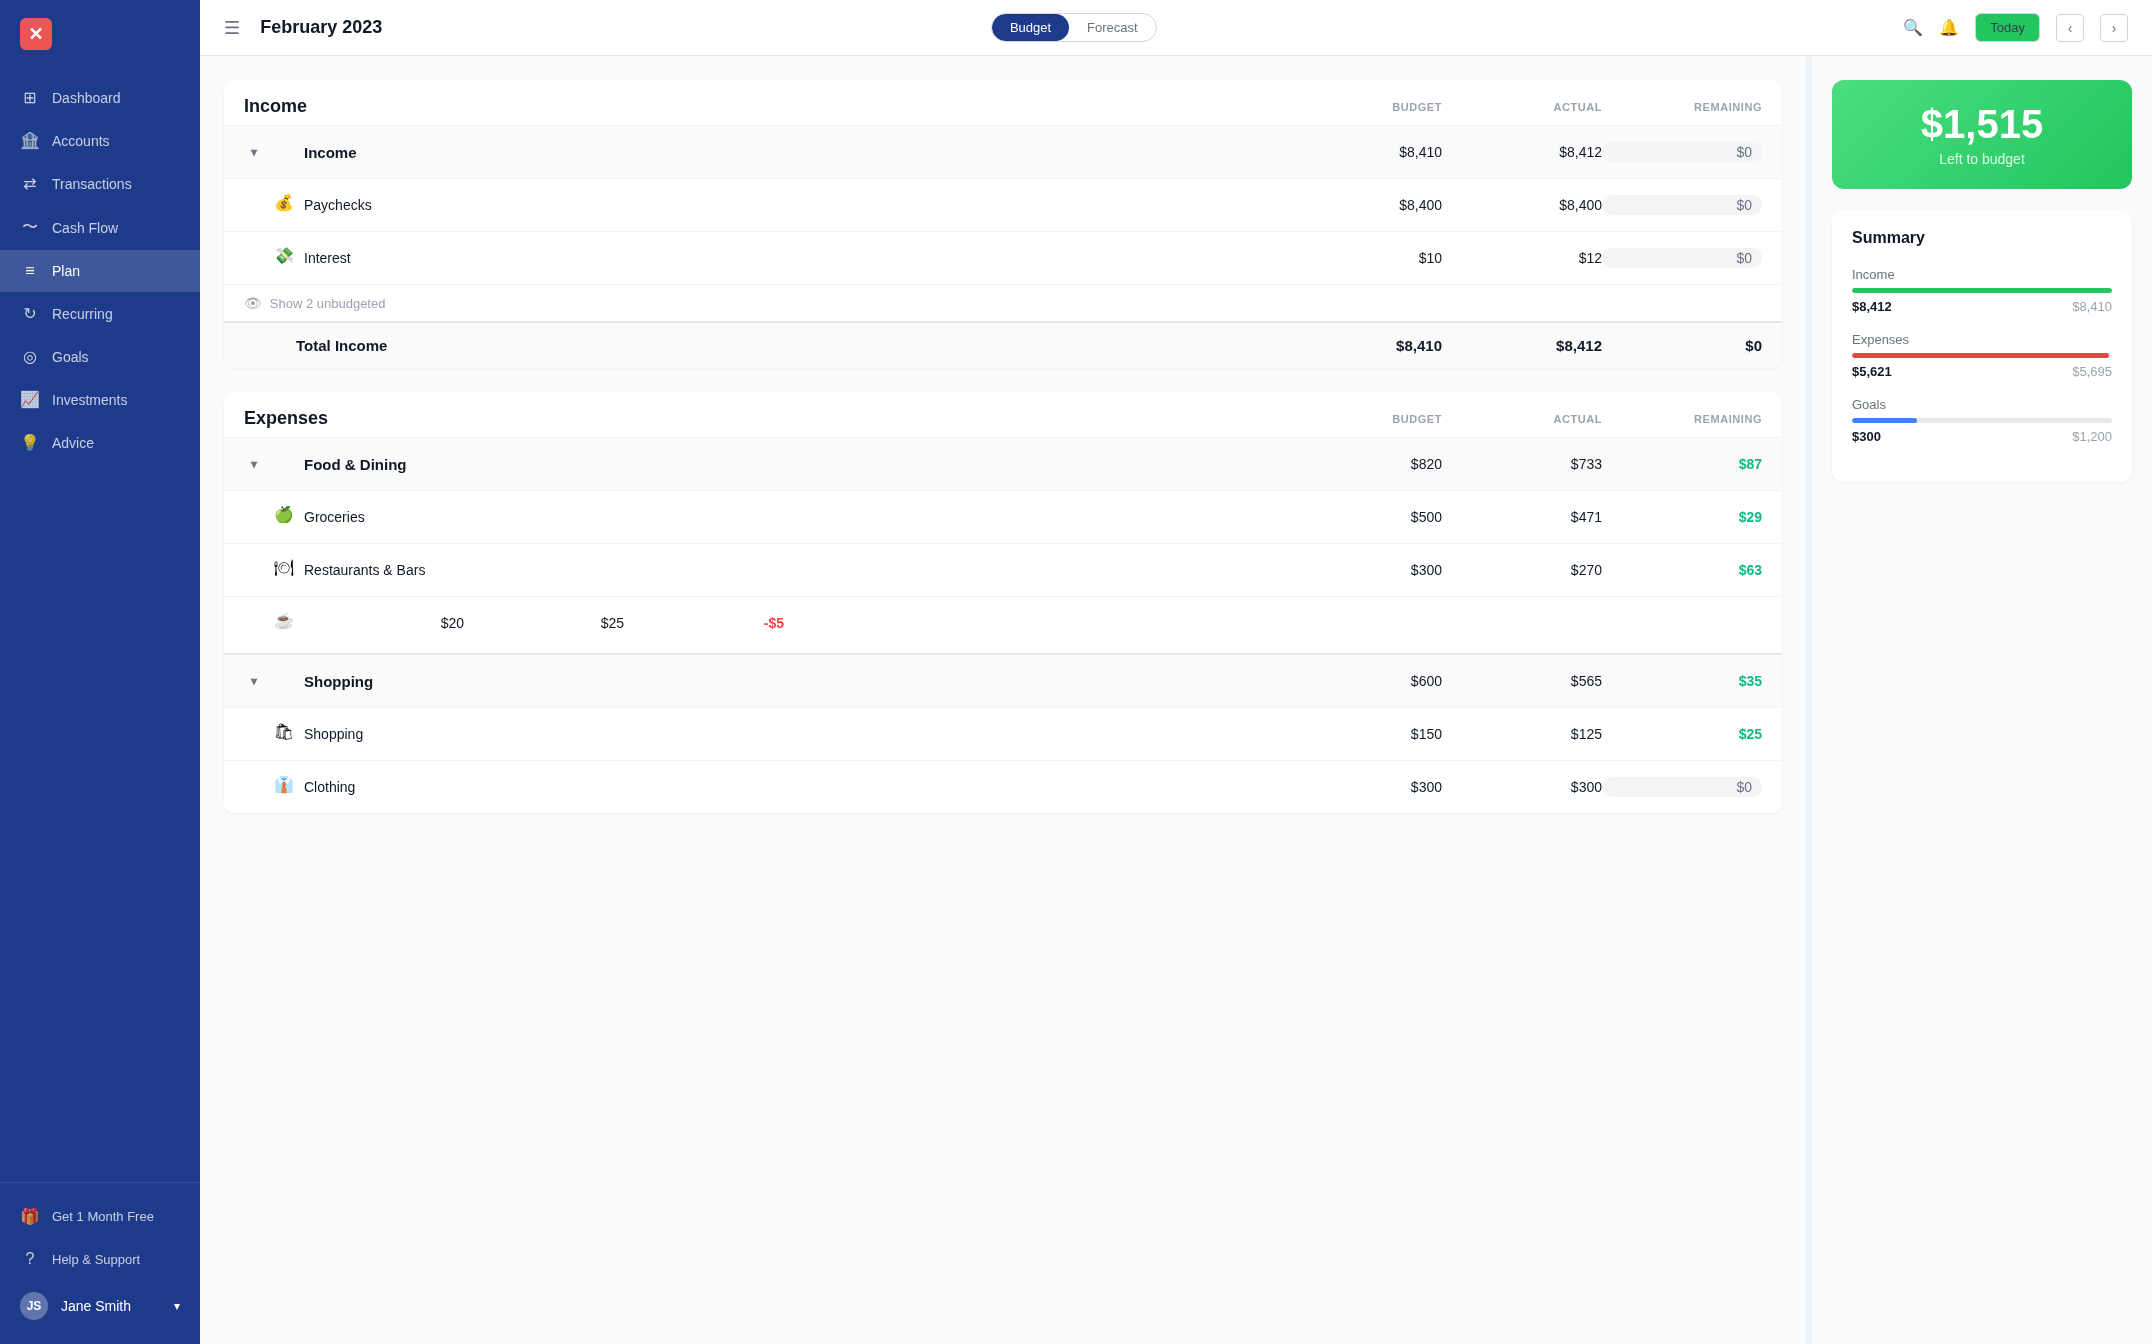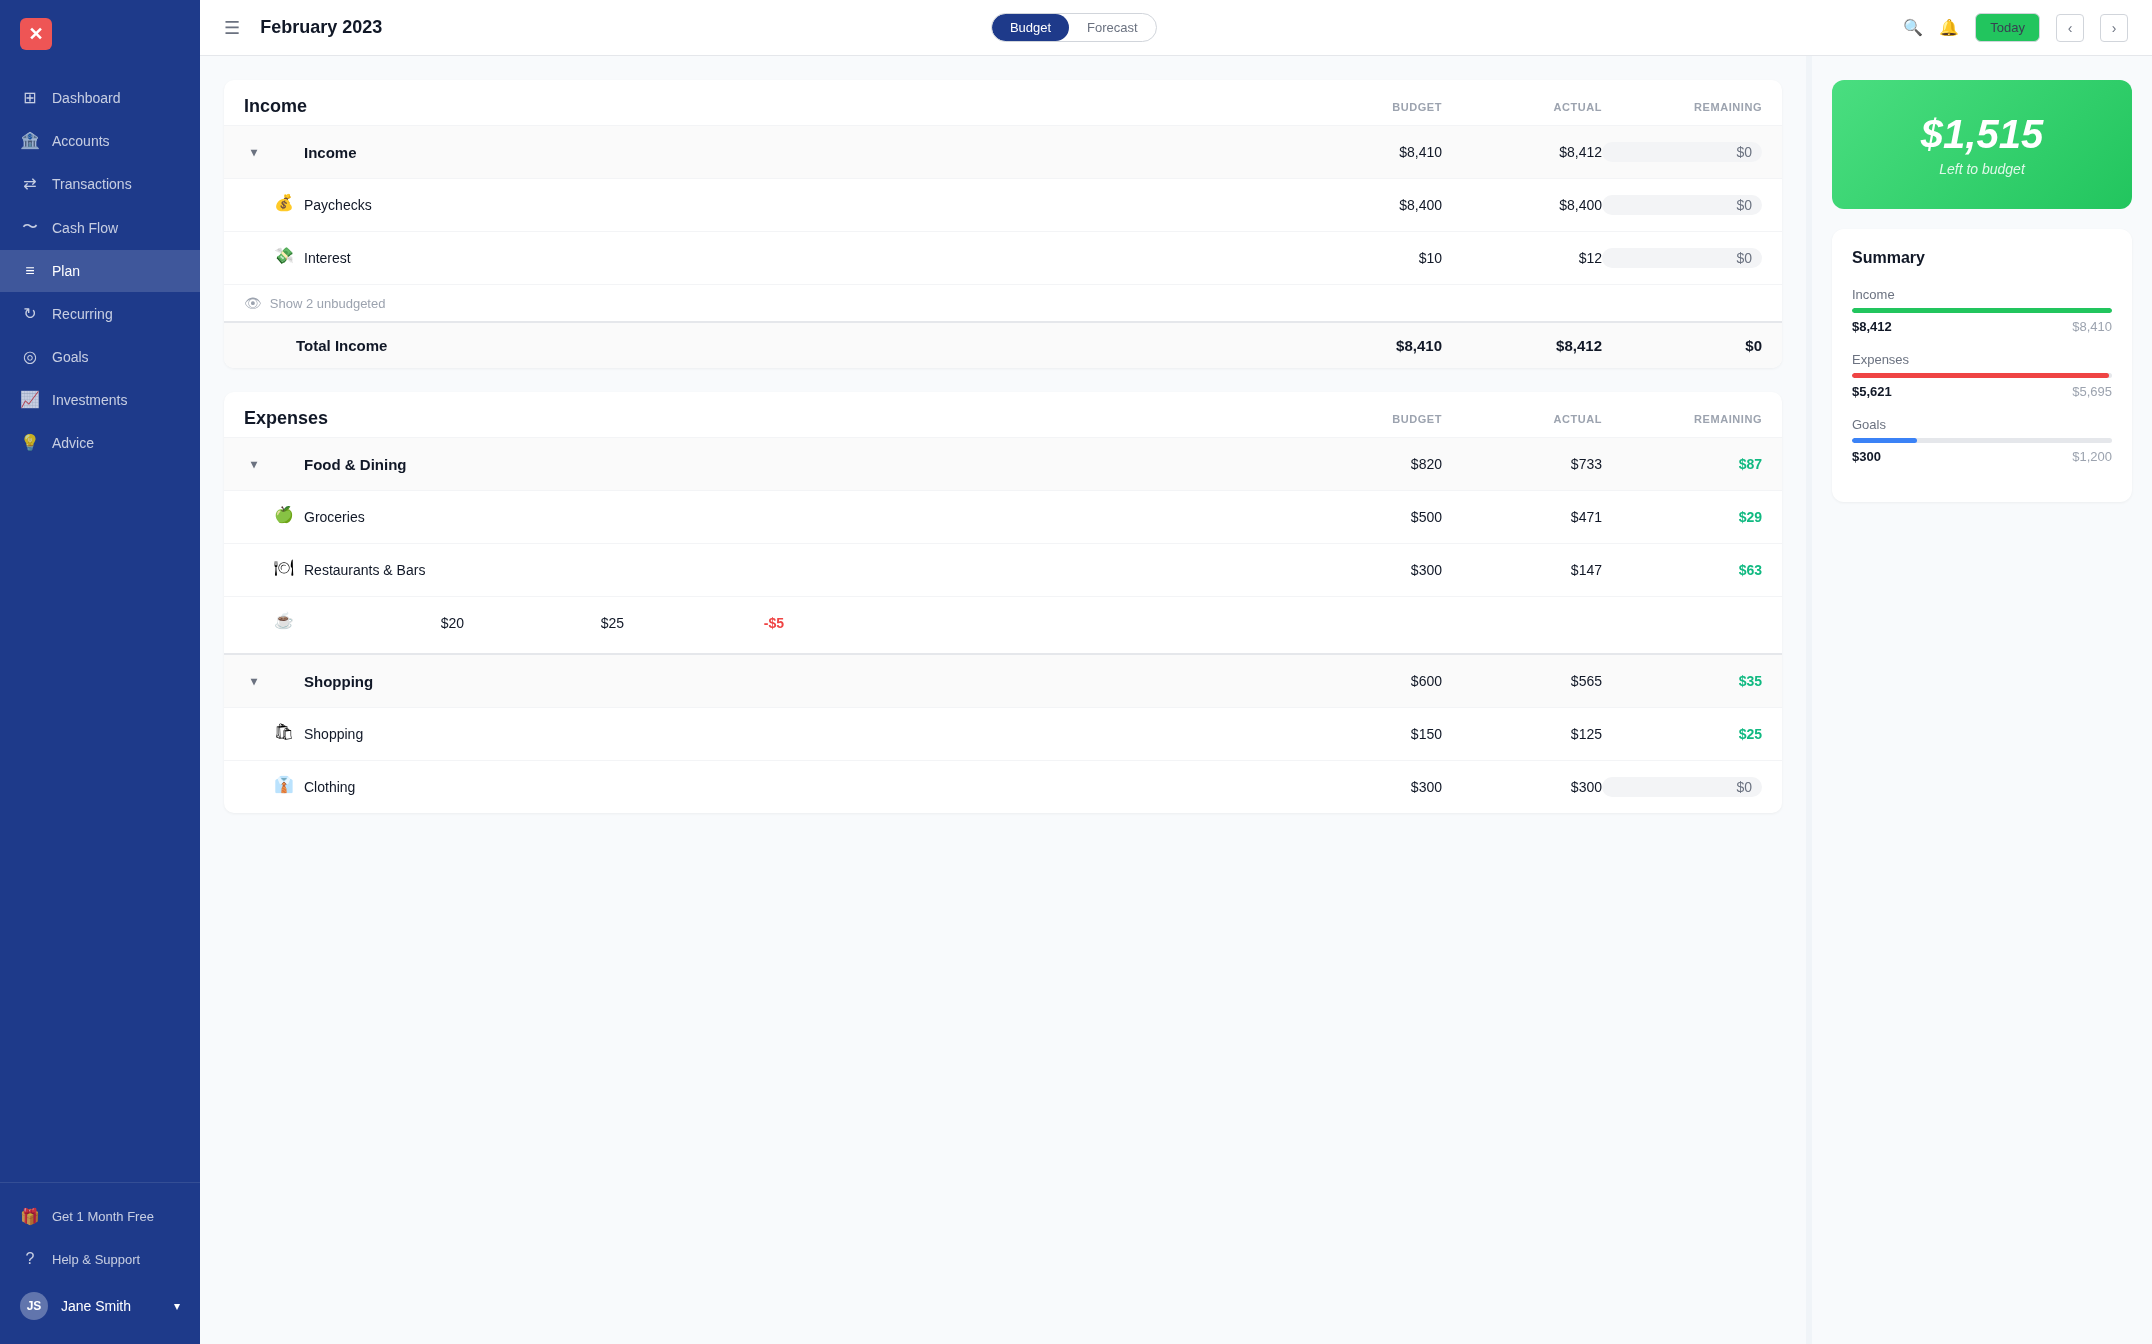--- a/index.html
+++ b/index.html
@@ -277,24 +277,23 @@
       width: 340px;
       min-width: 340px;
       padding: 24px 20px;
       overflow-y: auto;
       background: #f8fafc;
     }
 
     .forecast-card {
       background: linear-gradient(135deg, #4ade80, #22c55e);
       border-radius: 12px;
-      padding: 32px 24px;
+      padding: 22px 24px;
       text-align: center;
       margin-bottom: 20px;
-      font-style: italic;
     }
     .forecast-amount {
       font-size: 40px;
       font-weight: 700;
       color: white;
       margin-bottom: 4px;
     }
     .forecast-label {
       font-size: 14px;
       color: rgba(255,255,255,0.85);
@@ -501,21 +500,21 @@
           <span class="col-value">$500</span>
           <span class="col-value">$471</span>
           <span class="col-value remaining-positive">$29</span>
         </div>
 
         <div class="category-row">
           <div class="category-expand"></div>
           <div class="category-icon">🍽</div>
           <span class="category-name">Restaurants &amp; Bars</span>
           <span class="col-value">$300</span>
-          <span class="col-value">$147</span>
+          <span class="col-value">$270</span>
           <span class="col-value remaining-positive">$63</span>
         </div>
 
         <div class="category-row">
           <div class="category-expand"></div>
           <div class="category-icon">☕</div>
           <span class="col-value">$20</span>
           <span class="col-value">$25</span>
           <span class="col-value remaining-negative">-$5</span>
         </div>

